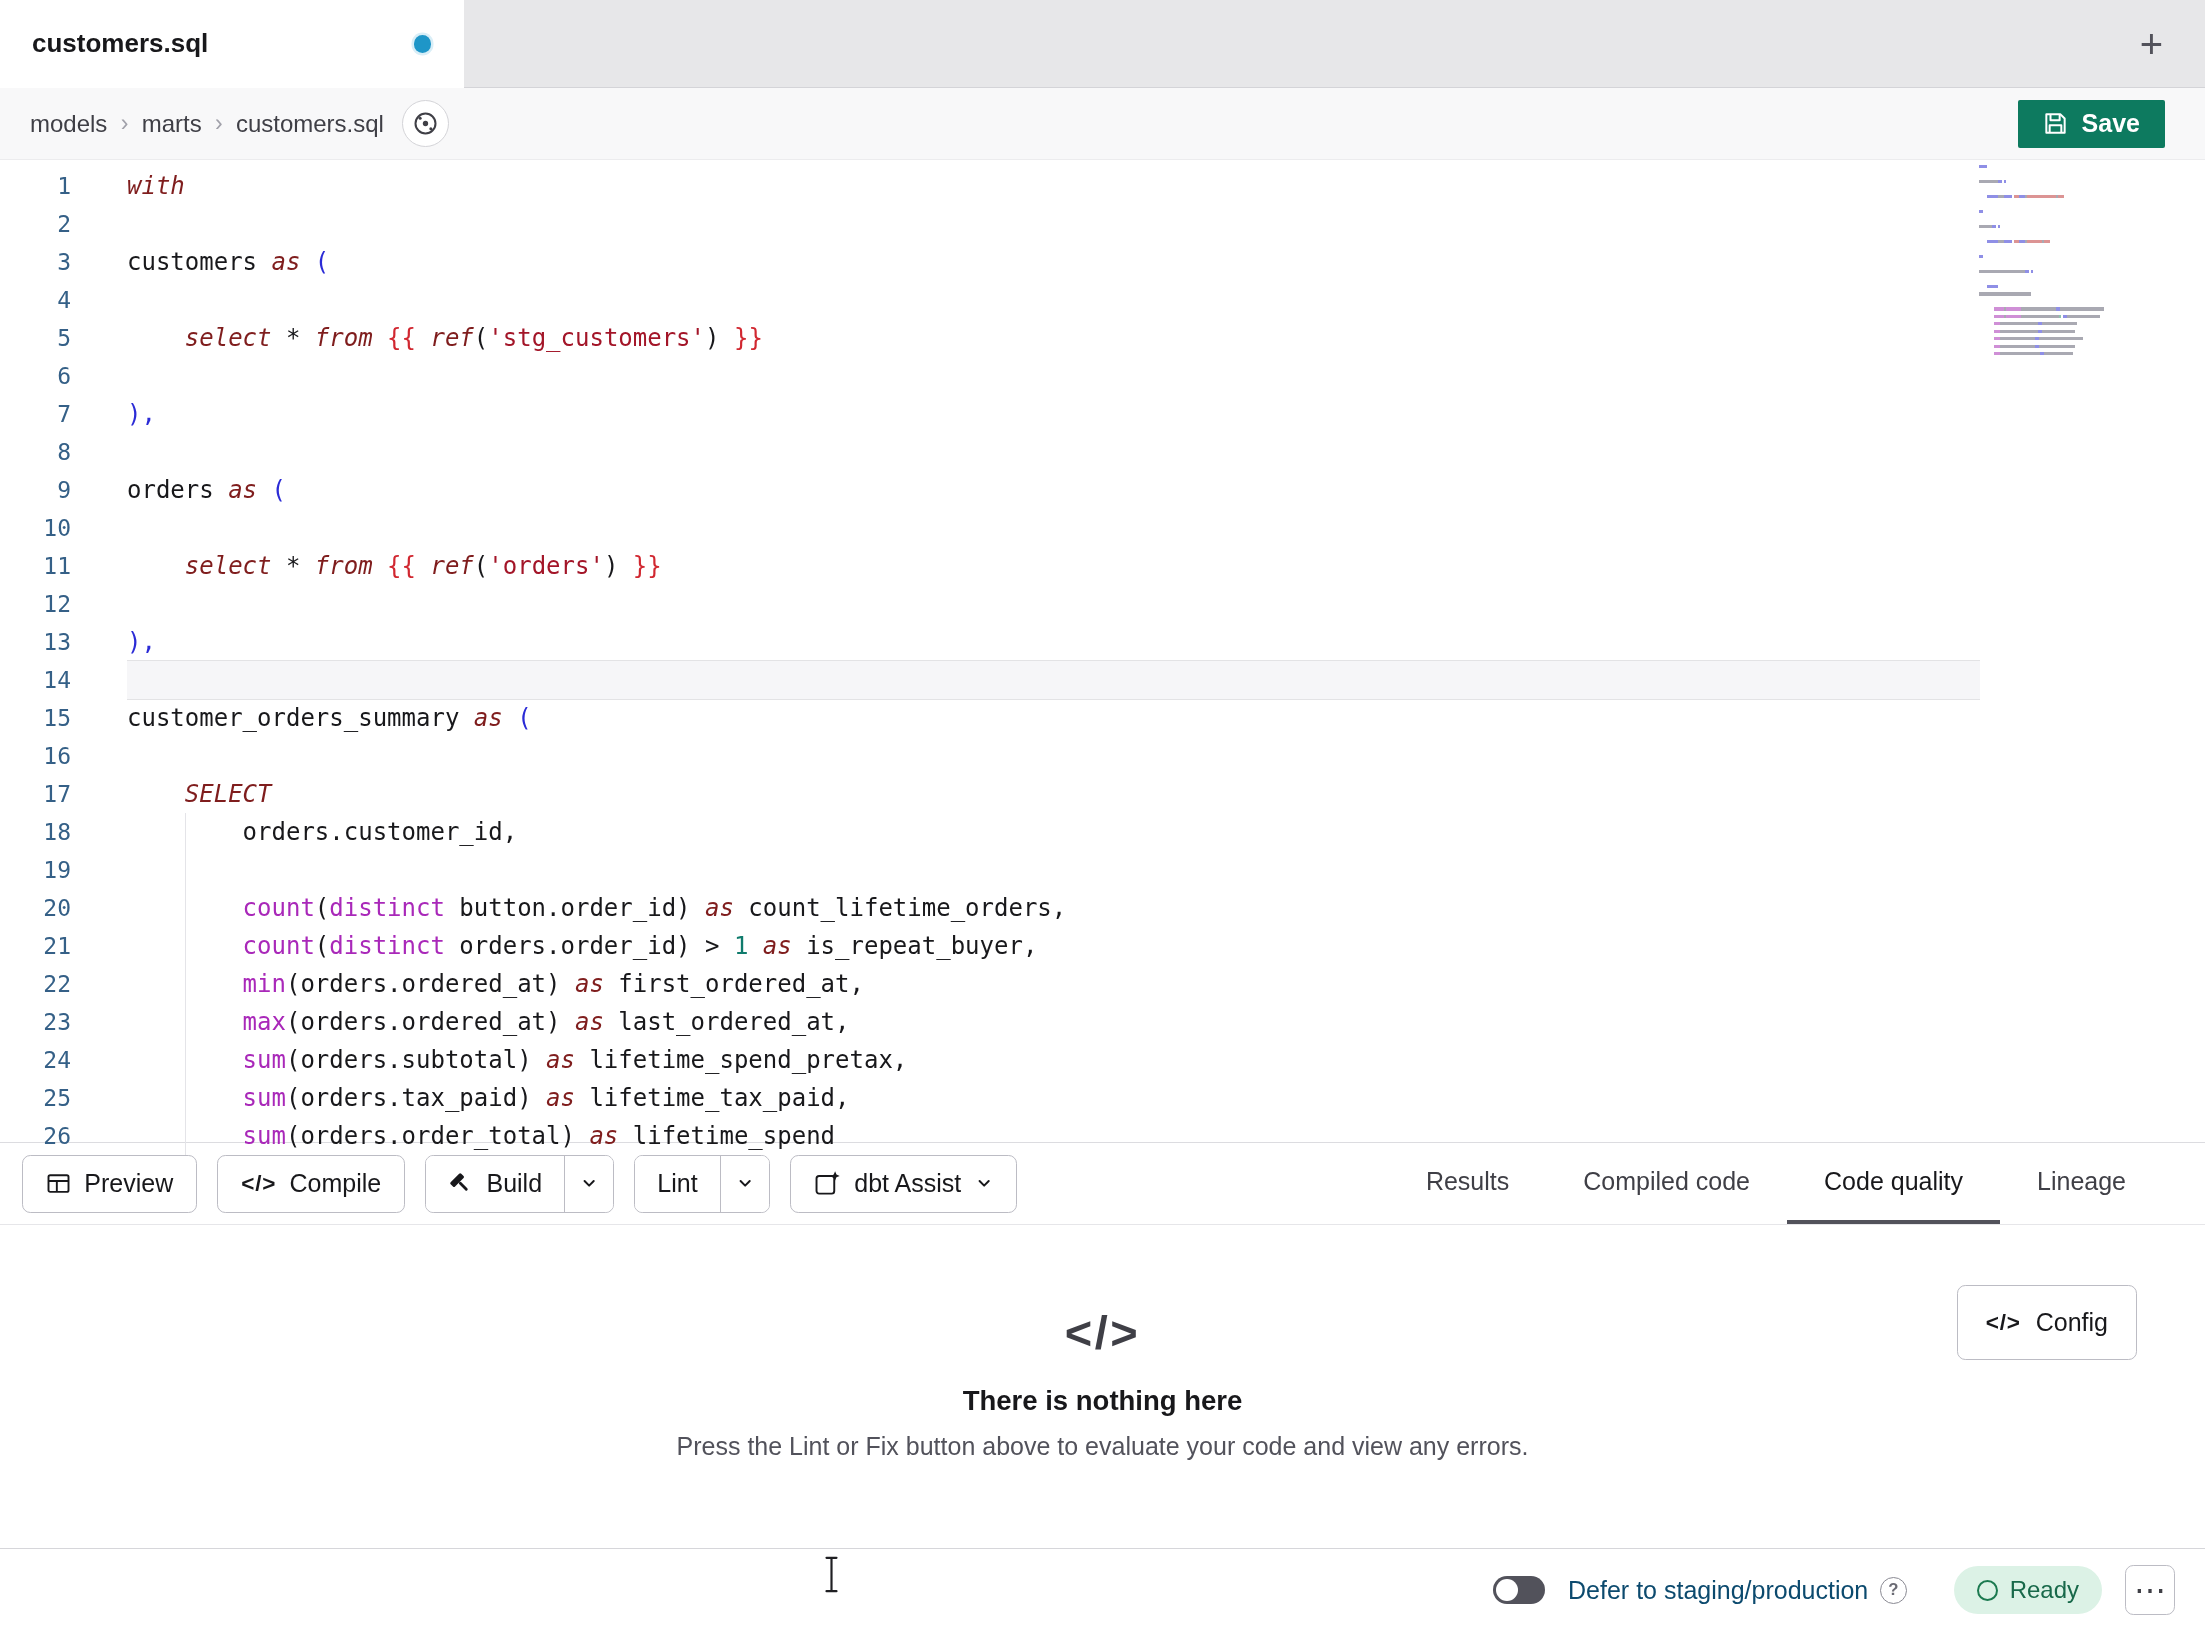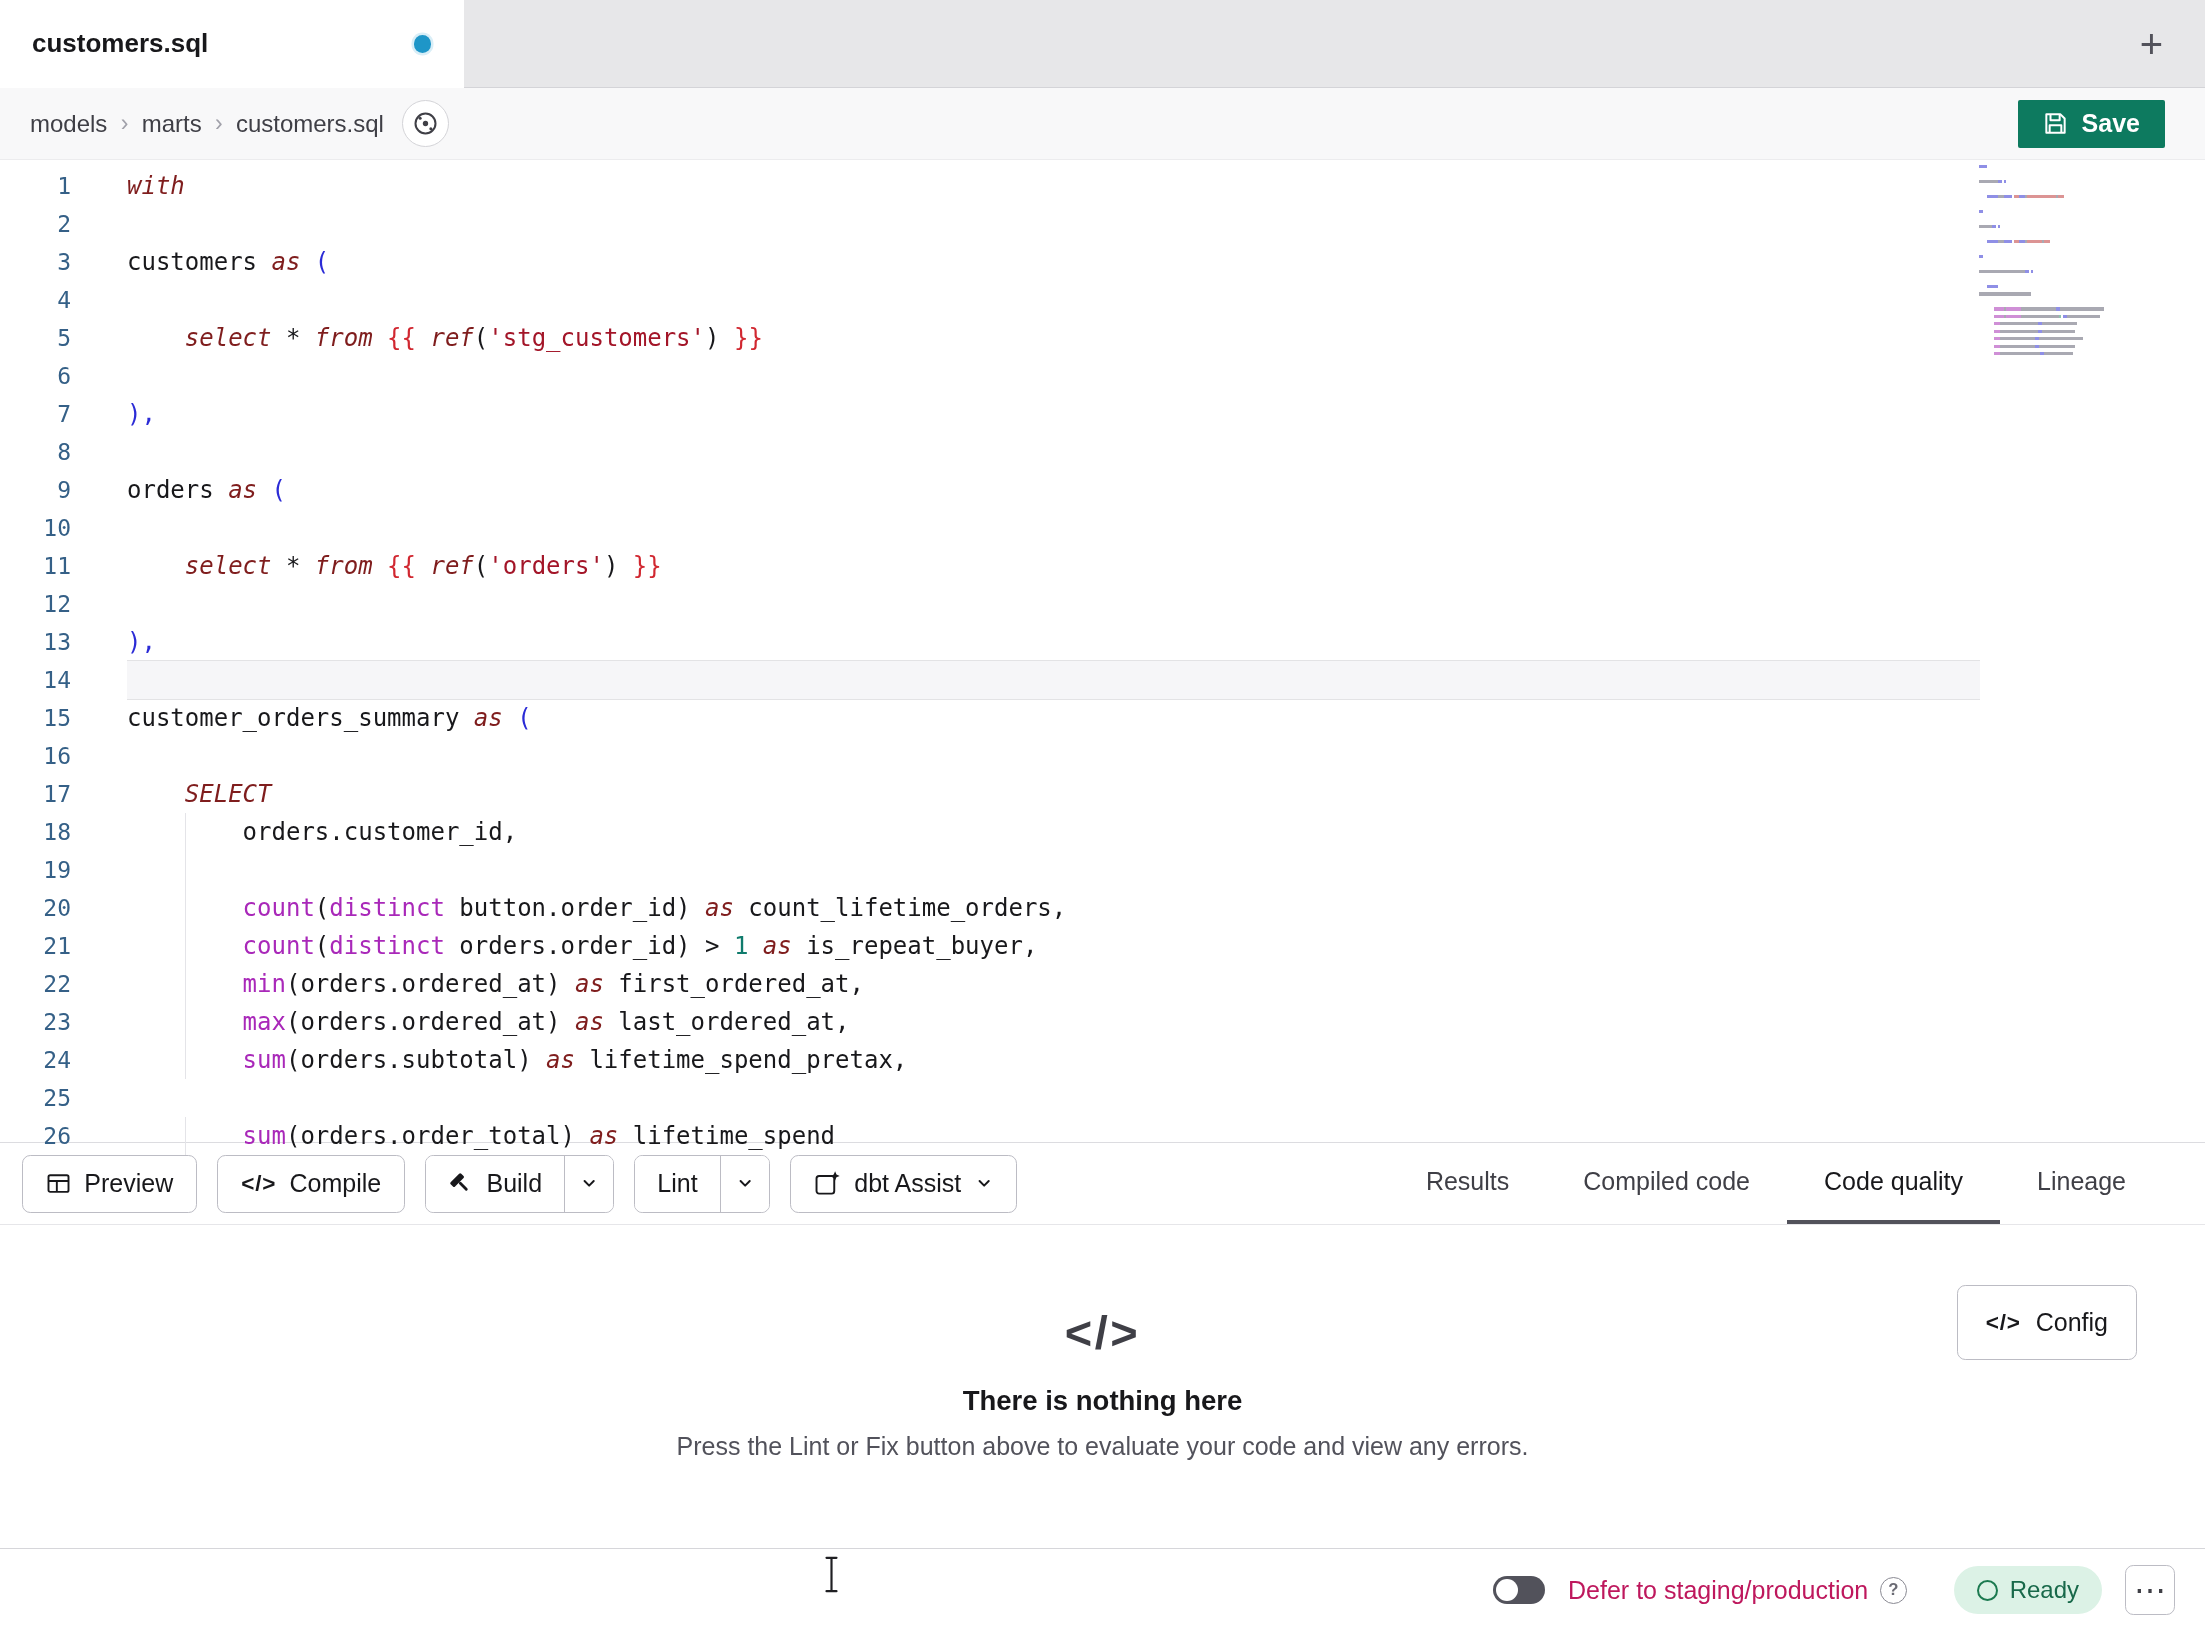--- a/index.html
+++ b/index.html
@@ -65,21 +65,21 @@
   .panel { height:323px; background:#fff; position:relative; text-align:center; padding-top:80px; }
   .panel-icon { font-size:47px; font-weight:700; color:#3f3f46; letter-spacing:2.5px; }
   .panel-title { font-size:27.5px; font-weight:700; color:#18181b; margin-top:25px; }
   .panel-sub { font-size:25px; color:#52525b; margin-top:15px; }
   .config-btn { position:absolute; right:68px; top:60px; height:75px; padding:0 28px; border:1.7px solid #bcbcc4; border-radius:8.3px; background:#fff; display:flex; align-items:center; gap:15px; font-size:25px; color:#18181b; cursor:pointer; font-family:"Liberation Sans",sans-serif; }
 
   
   .statusbar { height:83px; background:#fff; border-top:0.8px solid #d6d6da; display:flex; align-items:center; padding:0 30px; }
   .toggle { margin-left:auto; width:52px; height:28px; border-radius:14px; background:#52525b; position:relative; cursor:pointer; flex-shrink:0; }
   .knob { position:absolute; left:3.3px; top:3.3px; width:22px; height:22px; border-radius:50%; background:#fff; }
-  .defer-label { font-size:25px; color:#be185d; margin-left:23px; }
+  .defer-label { font-size:25px; color:#0c4a6e; margin-left:23px; }
   .qmark { width:27px; height:27px; border:1.7px solid #8a8a93; border-radius:50%; display:flex; align-items:center; justify-content:center; font-size:16.7px; font-weight:700; color:#6b6b74; margin-left:11.7px; cursor:pointer; }
   .ready { margin-left:47px; height:48px; padding:0 23px; border-radius:24px; background:#dcf2e6; display:flex; align-items:center; gap:11.7px; font-size:24px; font-weight:500; color:#18694a; cursor:pointer; }
   .ready-ring { width:21px; height:21px; border:2.5px solid #1c7a50; border-radius:50%; }
   .more-btn { margin-left:23px; width:50px; height:50px; border:1.7px solid #bcbcc4; border-radius:8.3px; background:#fff; display:flex; align-items:center; justify-content:center; font-size:32px; color:#3f3f46; cursor:pointer; }
 
   .ibeam { position:absolute; left:824px; top:1556px; color:#1f1f23; pointer-events:none; }
   svg { display:block; }
 </style>
 </head>
 <body>
@@ -143,21 +143,21 @@
         <div class="cl"><span class="ln">15</span><span class="lc"><span class="tk-pl">customer_orders_summary </span><span class="tk-kw">as</span><span class="tk-pl"> </span><span class="tk-pun">(</span></span></div>
         <div class="cl"><span class="ln">16</span><span class="lc"></span></div>
         <div class="cl"><span class="ln">17</span><span class="lc"><span class="tk-pl">    </span><span class="tk-kw">SELECT</span></span></div>
         <div class="cl"><span class="ln">18</span><span class="lc"><span class="guide"></span><span class="tk-pl">        orders.customer_id,</span></span></div>
         <div class="cl"><span class="ln">19</span><span class="lc"><span class="guide"></span></span></div>
         <div class="cl"><span class="ln">20</span><span class="lc"><span class="guide"></span><span class="tk-pl">        </span><span class="tk-fn">count</span><span class="tk-pl">(</span><span class="tk-fn">distinct</span><span class="tk-pl"> button.order_id) </span><span class="tk-kw">as</span><span class="tk-pl"> count_lifetime_orders,</span></span></div>
         <div class="cl"><span class="ln">21</span><span class="lc"><span class="guide"></span><span class="tk-pl">        </span><span class="tk-fn">count</span><span class="tk-pl">(</span><span class="tk-fn">distinct</span><span class="tk-pl"> orders.order_id) &gt; </span><span class="tk-num">1</span><span class="tk-pl"> </span><span class="tk-kw">as</span><span class="tk-pl"> is_repeat_buyer,</span></span></div>
         <div class="cl"><span class="ln">22</span><span class="lc"><span class="guide"></span><span class="tk-pl">        </span><span class="tk-fn">min</span><span class="tk-pl">(orders.ordered_at) </span><span class="tk-kw">as</span><span class="tk-pl"> first_ordered_at,</span></span></div>
         <div class="cl"><span class="ln">23</span><span class="lc"><span class="guide"></span><span class="tk-pl">        </span><span class="tk-fn">max</span><span class="tk-pl">(orders.ordered_at) </span><span class="tk-kw">as</span><span class="tk-pl"> last_ordered_at,</span></span></div>
         <div class="cl"><span class="ln">24</span><span class="lc"><span class="guide"></span><span class="tk-pl">        </span><span class="tk-fn">sum</span><span class="tk-pl">(orders.subtotal) </span><span class="tk-kw">as</span><span class="tk-pl"> lifetime_spend_pretax,</span></span></div>
-        <div class="cl"><span class="ln">25</span></div>
+        <div class="cl"><span class="ln">25</span><span class="lc"><span class="guide"></span><span class="tk-pl">        </span><span class="tk-fn">sum</span><span class="tk-pl">(orders.tax_paid) </span><span class="tk-kw">as</span><span class="tk-pl"> lifetime_tax_paid,</span></span></div>
         <div class="cl"><span class="ln">26</span><span class="lc"><span class="guide"></span><span class="tk-pl">        </span><span class="tk-fn">sum</span><span class="tk-pl">(orders.order_total) </span><span class="tk-kw">as</span><span class="tk-pl"> lifetime_spend</span></span></div>
       </div>
     <div id="minimap">
         <div class="mm-line">
           <span class="mm-seg mm-kw" style="width: 7.7px;"></span>
         </div>
         <div class="mm-line"></div>
         <div class="mm-line">
           <span class="mm-seg mm-pl" style="width: 19px;"></span>
           <span class="mm-seg mm-kw" style="width: 3.8px;"></span>

